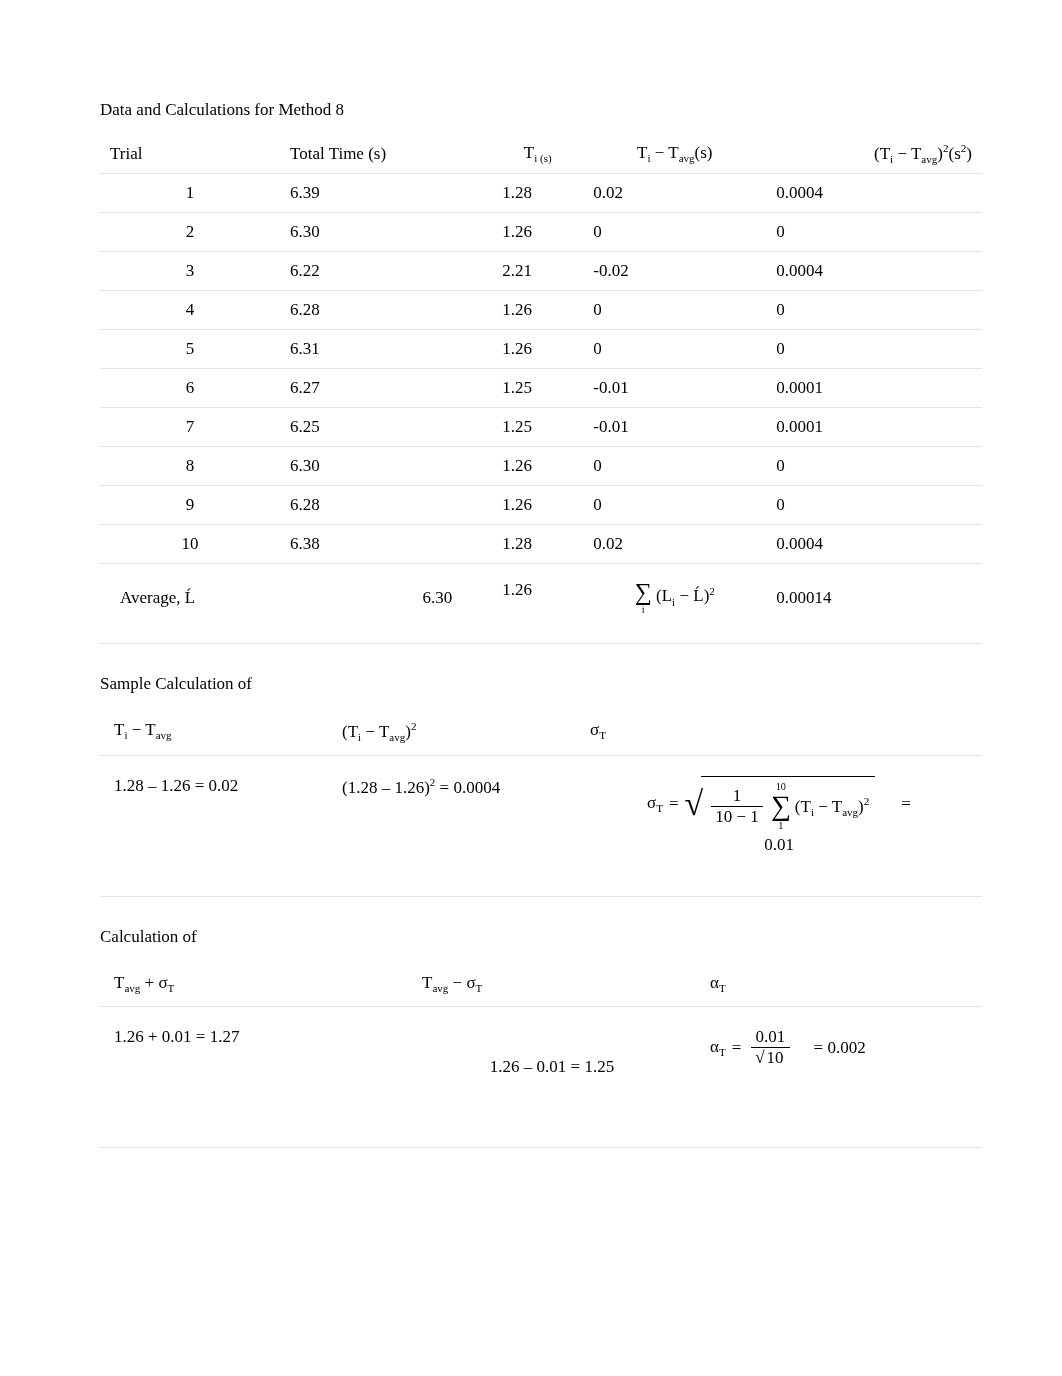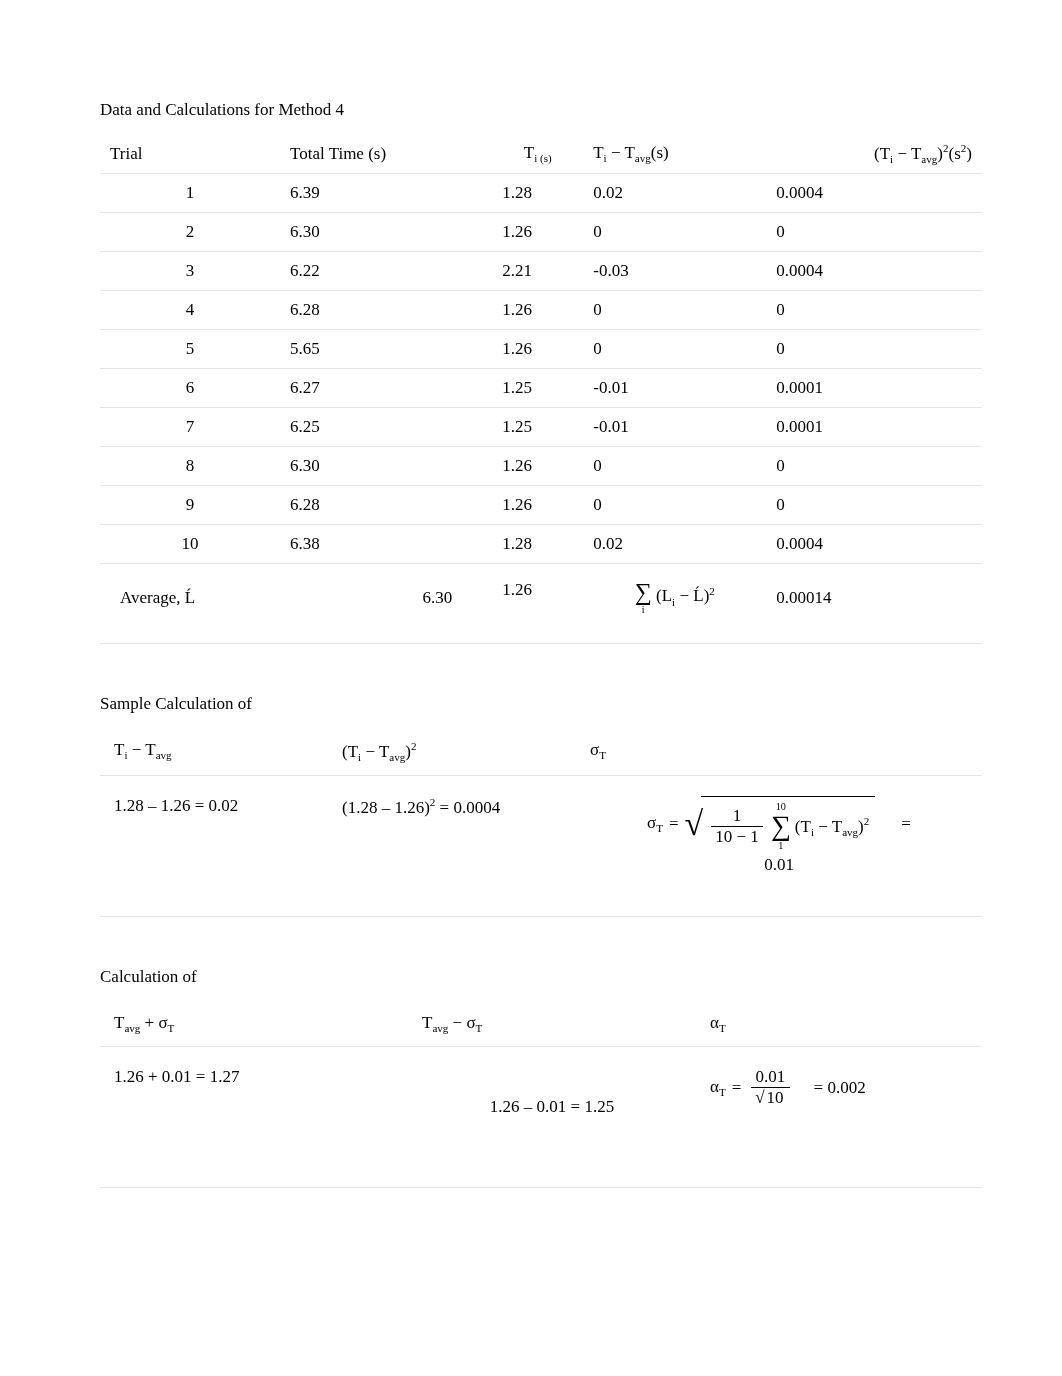--- a/index.html
+++ b/index.html
@@ -12,21 +12,21 @@
   box-sizing: border-box;
   font-size: 17px;
 }
 .section-title {
   margin: 0 0 14px 0;
   font-size: 17px;
 }
 table {
   border-collapse: collapse;
   width: 100%;
-  margin-bottom: 50px;
+  margin-bottom: 30px;
 }
 td, th {
   text-align: left;
   padding: 8px 10px;
   font-weight: normal;
   border: none;
   vertical-align: middle;
 }
 .main-table td, .main-table th {
   border-bottom: 1px solid #e4e4e4;
@@ -112,31 +112,31 @@
 .sigma-inline .lim-bot { font-size: 0.6em; }
 .eq-row {
   display:flex;
   align-items:center;
   gap:6px;
 }
 </style>
 </head>
 <body>
 
-<p class="section-title">Data and Calculations for Method 4</p>
+<p class="section-title">Data and Calculations for Method 8</p>
 
 <table class="main-table">
   <thead>
     <tr>
       <th>Trial</th>
       <th>Total Time (s)</th>
       <th style="text-align:center;">
         <span>T</span><span class="sub">i (s)</span>
       </th>
-      <th style="text-align:left;">
+      <th style="text-align:center;">
         <span>T</span><span class="sub">i</span><span> − T</span><span class="sub">avg</span><span>(s)</span>
       </th>
       <th style="text-align:right;">
         <span>(</span><span>T</span><span class="sub">i</span><span> − T</span><span class="sub">avg</span><span>)</span><span class="sup">2</span><span>(s</span><span class="sup">2</span><span>)</span>
       </th>
     </tr>
   </thead>
   <tbody id="main-rows">
       <tr>
         <td>1</td>
@@ -149,33 +149,33 @@
         <td>2</td>
         <td>6.30</td>
         <td>1.26</td>
         <td>0</td>
         <td>0</td>
       </tr>
       <tr>
         <td>3</td>
         <td>6.22</td>
         <td>2.21</td>
-        <td>-0.03</td>
+        <td>-0.02</td>
         <td>0.0004</td>
       </tr>
       <tr>
         <td>4</td>
         <td>6.28</td>
         <td>1.26</td>
         <td>0</td>
         <td>0</td>
       </tr>
       <tr>
         <td>5</td>
-        <td>5.65</td>
+        <td>6.31</td>
         <td>1.26</td>
         <td>0</td>
         <td>0</td>
       </tr>
       <tr>
         <td>6</td>
         <td>6.27</td>
         <td>1.25</td>
         <td>-0.01</td>
         <td>0.0001</td>

